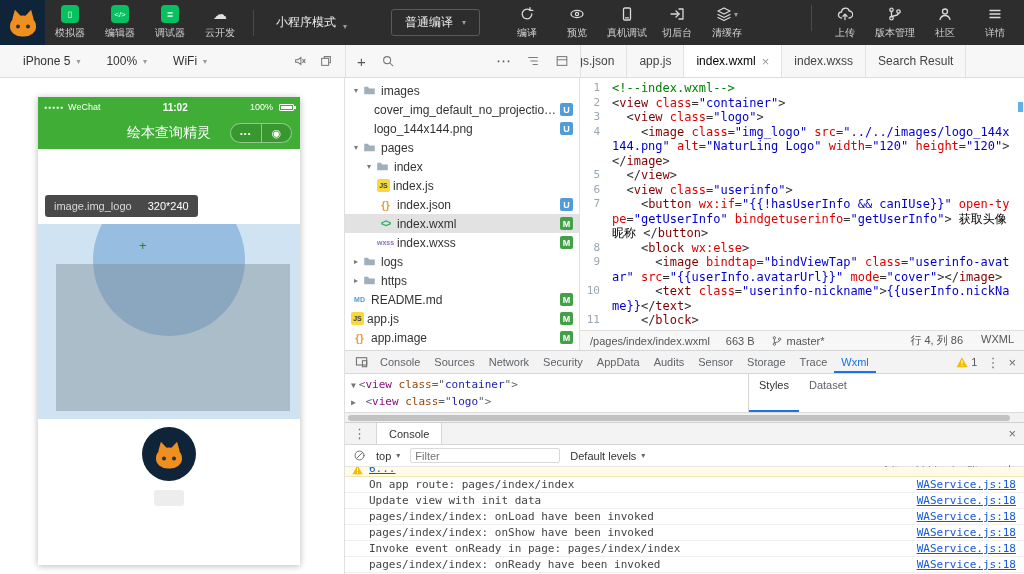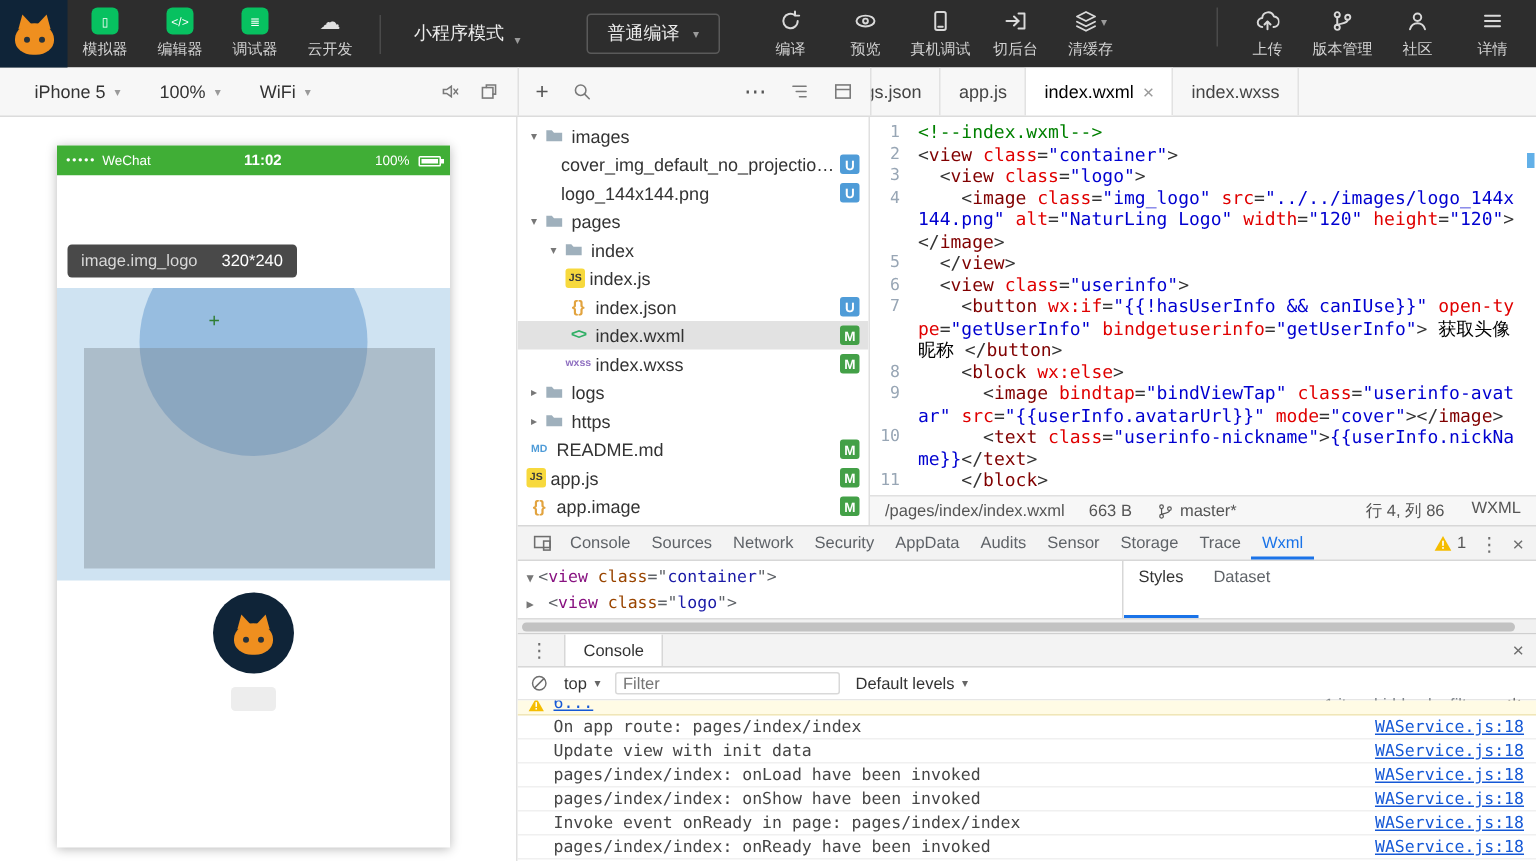--- a/index.html
+++ b/index.html
@@ -324,33 +324,43 @@
       <div class="tab">
           <span>app.js</span>
         </div>
       <div class="tab active">
         <span>index.wxml</span>
         <span class="x">×</span>
       </div>
       <div class="tab">
           <span>index.wxss</span>
         </div>
+      <div class="tab">
+          <span>Search Result</span>
+        </div>
     </div>
   </div>
 
   <div class="main">
 
     <div class="sim-panel">
       <div class="phone">
         <div class="p-status">
           <span class="sig">●●●●●</span>
           <span>WeChat</span>
           <span class="p-time">11:02</span>
           <span>100%</span>
           <span class="batt"></span>
+        </div>
+        <div class="p-nav">
+          <span>绘本查询精灵</span>
+          <span class="capsule">
+            <span class="cap-half l">•••</span>
+            <span class="cap-half r">◉</span>
+          </span>
         </div>
         <div class="p-body">
           <div class="tooltip">
             <span class="tt-sel">image.img_logo</span>
             <span class="tt-size">320*240</span>
           </div>
           <div class="p-img">
             <div class="circ"></div>
             <div class="ovl"></div>
             <div class="plusmark">+</div>

